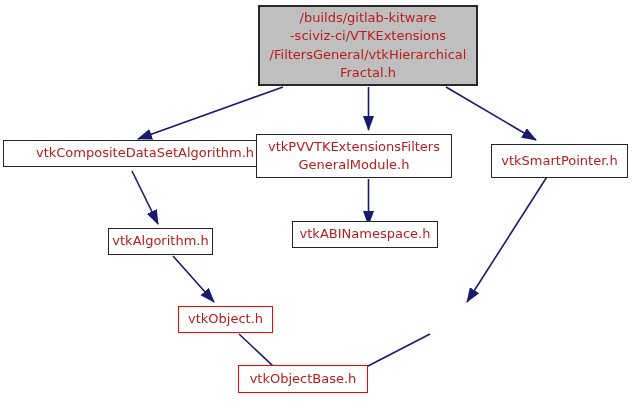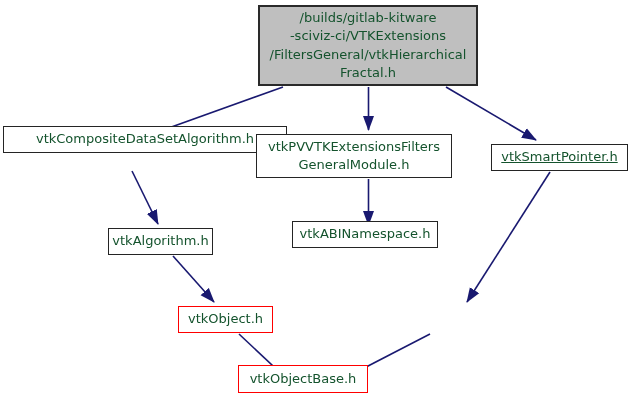--- a/index.html
+++ b/index.html
@@ -20,21 +20,21 @@
     top: 0;
     left: 0;
     width: 635px;
     height: 416px;
   }
   .node {
     position: absolute;
     box-sizing: border-box;
     background: #ffffff;
     border: 1px solid #242424;
-    color: #14532d;
+    color: #b91c1c;
     font-size: 13px;
     line-height: 1.4;
     display: flex;
     align-items: center;
     justify-content: center;
     text-align: center;
     white-space: pre-line;
     cursor: pointer;
   }
   .node.current {
@@ -74,26 +74,26 @@
     <line class="edge" x1="173" y1="256" x2="214" y2="302" marker-end="url(#arrow)"></line>
     <line class="edge" x1="239" y1="334" x2="289" y2="381" marker-end="url(#arrow)"></line>
     <line class="edge" x1="430" y1="334" x2="339" y2="381" marker-end="url(#arrow)"></line>
   </svg>
 
   <div class="node current" style="left:258px; top:5px; width:220px; height:81px;">/builds/gitlab-kitware
 -sciviz-ci/VTKExtensions
 /FiltersGeneral/vtkHierarchical
 Fractal.h</div>
 
-  <div class="node" style="left:3px; top:126px; width:284px; height:27px;">vtkCompositeDataSetAlgorithm.h</div>
+  <div class="node" style="left:3px; top:140px; width:284px; height:27px;">vtkCompositeDataSetAlgorithm.h</div>
 
   <div class="node" style="left:256px; top:134px; width:196px; height:44px;">vtkPVVTKExtensionsFilters
 GeneralModule.h</div>
 
-  <div class="node" style="left:491px; top:144px; width:137px; height:27px;text-decoration:underline;">vtkSmartPointer.h</div>
+  <div class="node" style="left:491px; top:144px; width:137px; height:34px;">vtkSmartPointer.h</div>
 
   <div class="node" style="left:108px; top:228px; width:105px; height:27px;">vtkAlgorithm.h</div>
 
   <div class="node" style="left:292px; top:221px; width:146px; height:27px;">vtkABINamespace.h</div>
 
   <div class="node red" style="left:178px; top:306px; width:95px; height:27px;">vtkObject.h</div>
 
 
   <div class="node red" style="left:238px; top:365px; width:130px; height:28px;text-align:center;">vtkObjectBase.h</div>
 

